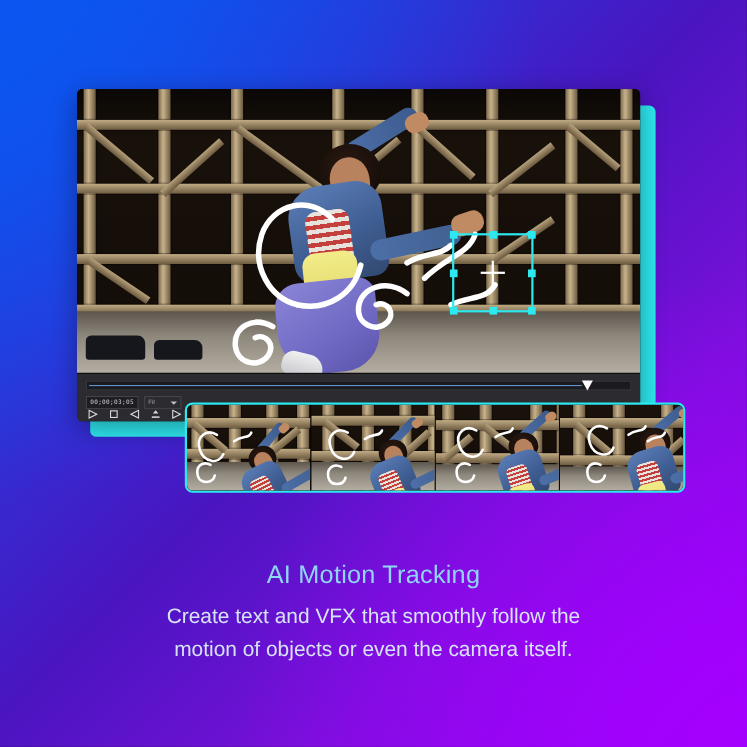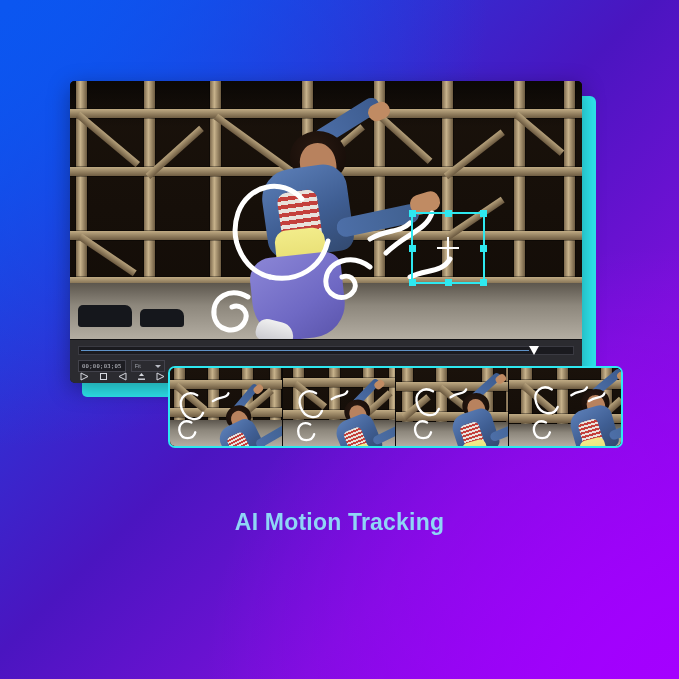--- a/index.html
+++ b/index.html
@@ -300,21 +300,21 @@
   }
 
   
   .caption {
     position: absolute;
     left: 0; right: 0; top: 508px;
     text-align: center;
   }
   .cap-title {
     font-size: 23px;
-    font-weight: bold;
+    font-weight: normal;
     color: #8fd6f5;
     letter-spacing: .2px;
     margin: 0 0 10px 0;
     line-height: 28px;
   }
   .cap-sub {
     font-size: 19px;
     color: #d5e3f5;
     line-height: 30px;
     margin: 0 auto;
@@ -590,15 +590,19 @@
           <path d="M38 56 C 30 52, 24 58, 26 66 C 28 74, 40 74, 42 66"></path>
           <path d="M64 28 C 72 22, 78 26, 80 20"></path>
           <path d="M82 34 C 90 28, 96 32, 98 26"></path>
         </g>
       </svg>
     </div>
   </div>
 
   <div class="caption">
     <h2 class="cap-title">AI Motion Tracking</h2>
+    <p class="cap-sub">
+      <span>Create text and VFX that smoothly follow the</span><br>
+      <span>motion of objects or even the camera itself.</span>
+    </p>
   </div>
 
 </div>
 
 </body></html>

